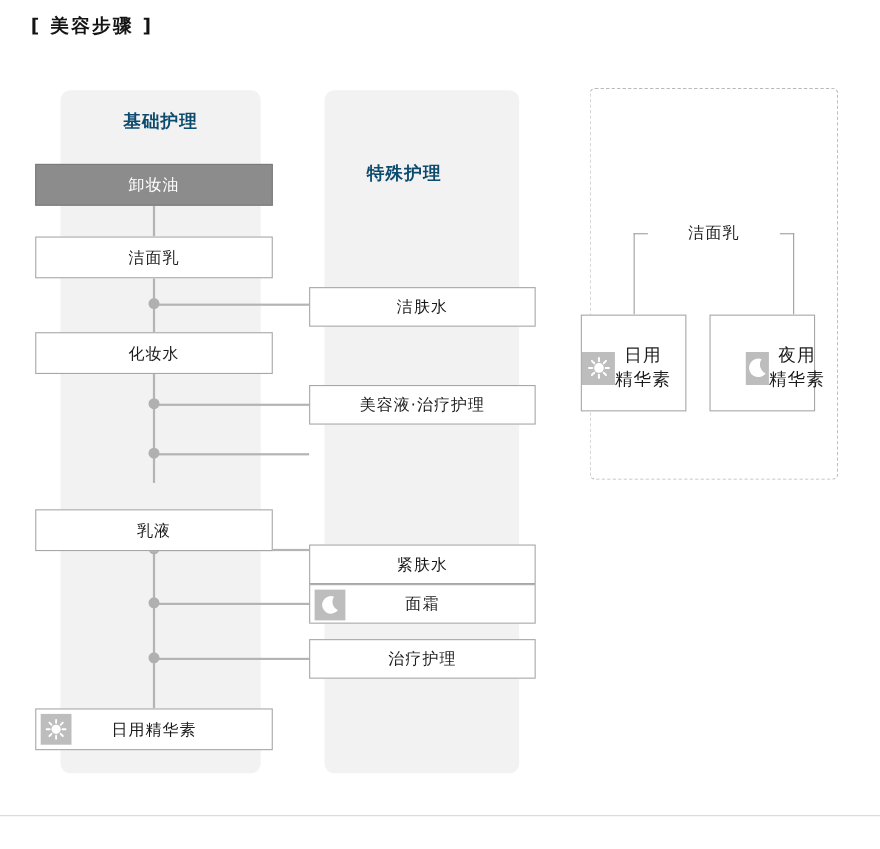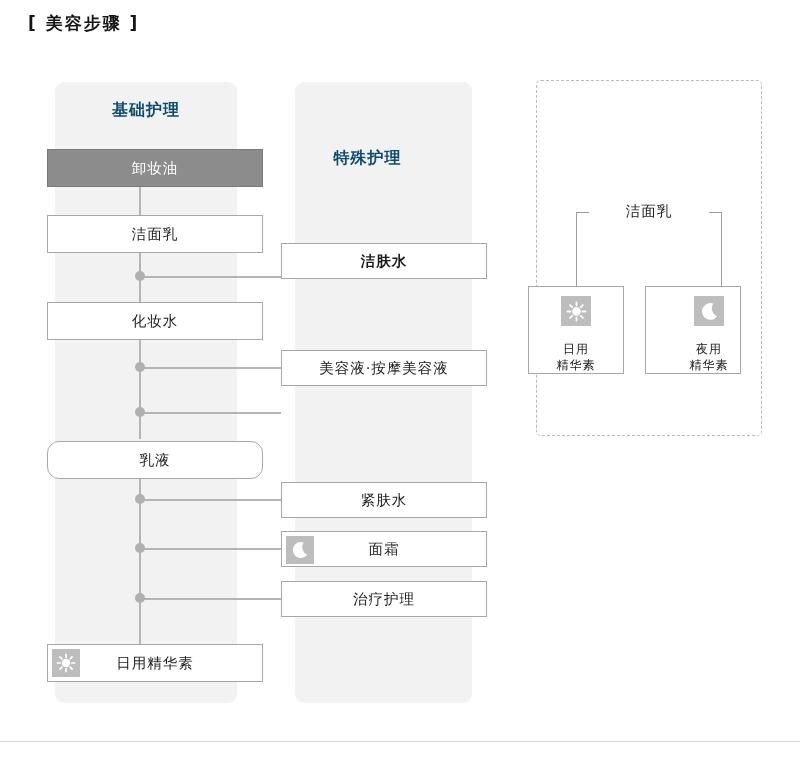--- a/index.html
+++ b/index.html
@@ -64,33 +64,33 @@
   .chip{
     position:absolute;
     left:4px;top:4px;
     width:28px;height:28px;
     background:#bdbdbd;
     display:flex;align-items:center;justify-content:center;
   }
   .chip svg{display:block;}
 
   
-  .main-box{left:32px;width:216px;height:38px;margin-left:15px;}
+  .main-box{left:32px;width:216px;height:38px;}
   #box-cleansing-oil{top:149px;}
   #box-facial-cleanser{top:215px;}
   #box-toner{top:302px;align-items:center;}
-  #box-emulsion{top:441px;border-radius:12px;}
+  #box-emulsion{top:463px;}
   #box-day-serum{top:644px;}
 
   
   .side-box{left:281px;width:206px;height:36px;}
-  #box-skin-lotion{top:243px;font-weight:bold;}
+  #box-skin-lotion{top:261px;}
   #box-essence{top:350px;}
   #box-mask{top:395px;}
-  #box-firming-lotion{top:482px;align-items:center;}
+  #box-firming-lotion{top:495px;align-items:center;}
   #box-cream{top:531px;}
   #box-eye-cream{top:581px;}
 
   
   .vline{
     position:absolute;
     left:139px;width:2px;
     background:#b4b4b4;
   }
   .hline{
@@ -129,22 +129,22 @@
     position:absolute;left:589px;top:202px;width:120px;
     text-align:center;font-size:14.5px;letter-spacing:1px;color:#1a1a1a;
     background:#ffffff;z-index:3;white-space:nowrap;
   }
   .treat-box{
     position:absolute;
     top:286px;width:96px;height:88px;
     box-sizing:border-box;
     border:1px solid #a7a7a7;
     background:#ffffff;
-    display:flex;flex-direction:column;align-items:center;
-    font-size:12px;letter-spacing:1px;color:#1a1a1a;justify-content:space-between;
+    display:flex;flex-direction:row;align-items:center;
+    font-size:16px;letter-spacing:1px;color:#1a1a1a;
   }
   #box-day-essence{left:528px;}
   #box-night-essence{left:645px;padding-left:32px;}
   .treat-box .tchip{
     width:30px;height:30px;margin-top:9px;
     background:#bdbdbd;display:flex;align-items:center;justify-content:center;
   }
   .treat-box .tlabel{margin-top:7px;line-height:1.35;text-align:center;white-space:nowrap;}
 
   .tline{position:absolute;background:#9e9e9e;}
@@ -232,21 +232,21 @@
       </svg>
     </span>
     <span class="label">日用精华素</span>
   </div>
 
   <div class="box side-box" id="box-skin-lotion">
     <span class="label">洁肤水</span>
   </div>
 
   <div class="box side-box" id="box-essence">
-    <span class="label">美容液·按摩美容液</span>
+    <span class="label">美容液·治疗护理</span>
   </div>
 
 
   <div class="box side-box" id="box-firming-lotion">
     <span class="label">紧肤水</span>
   </div>
 
   <div class="box side-box" id="box-cream">
     <span class="chip">
       <svg width="20" height="20" viewBox="0 0 20 20">

